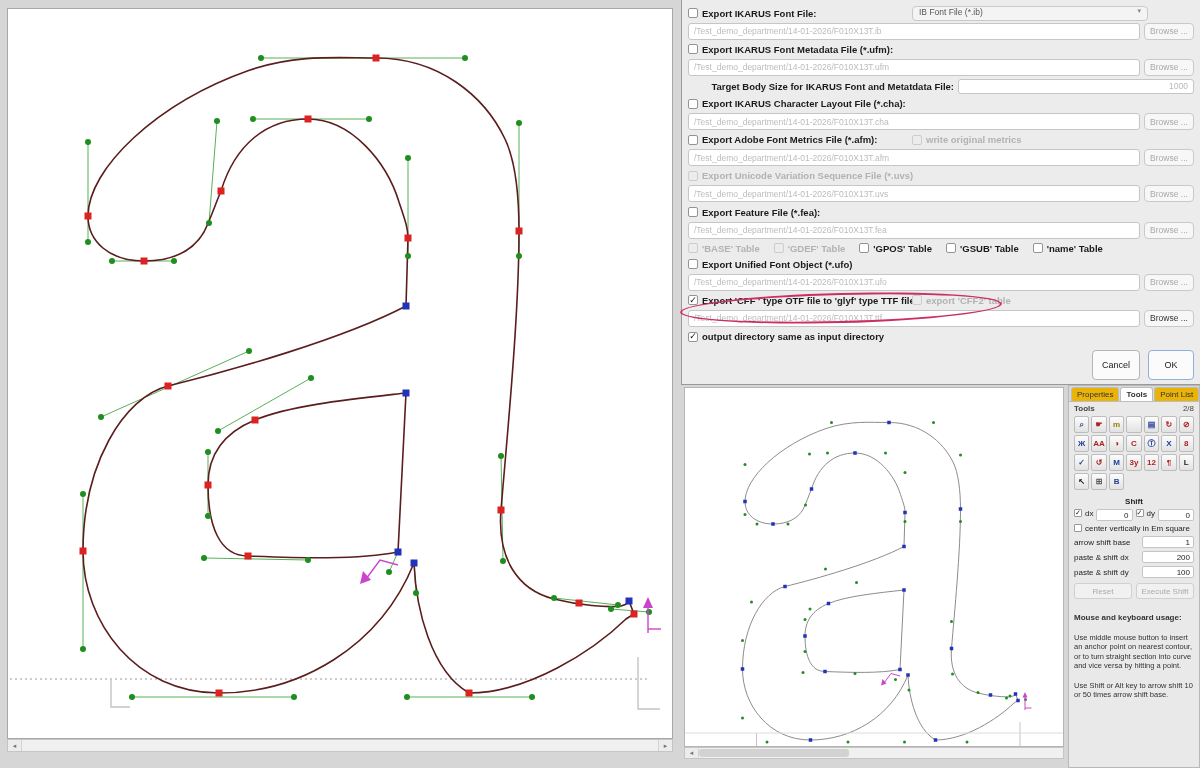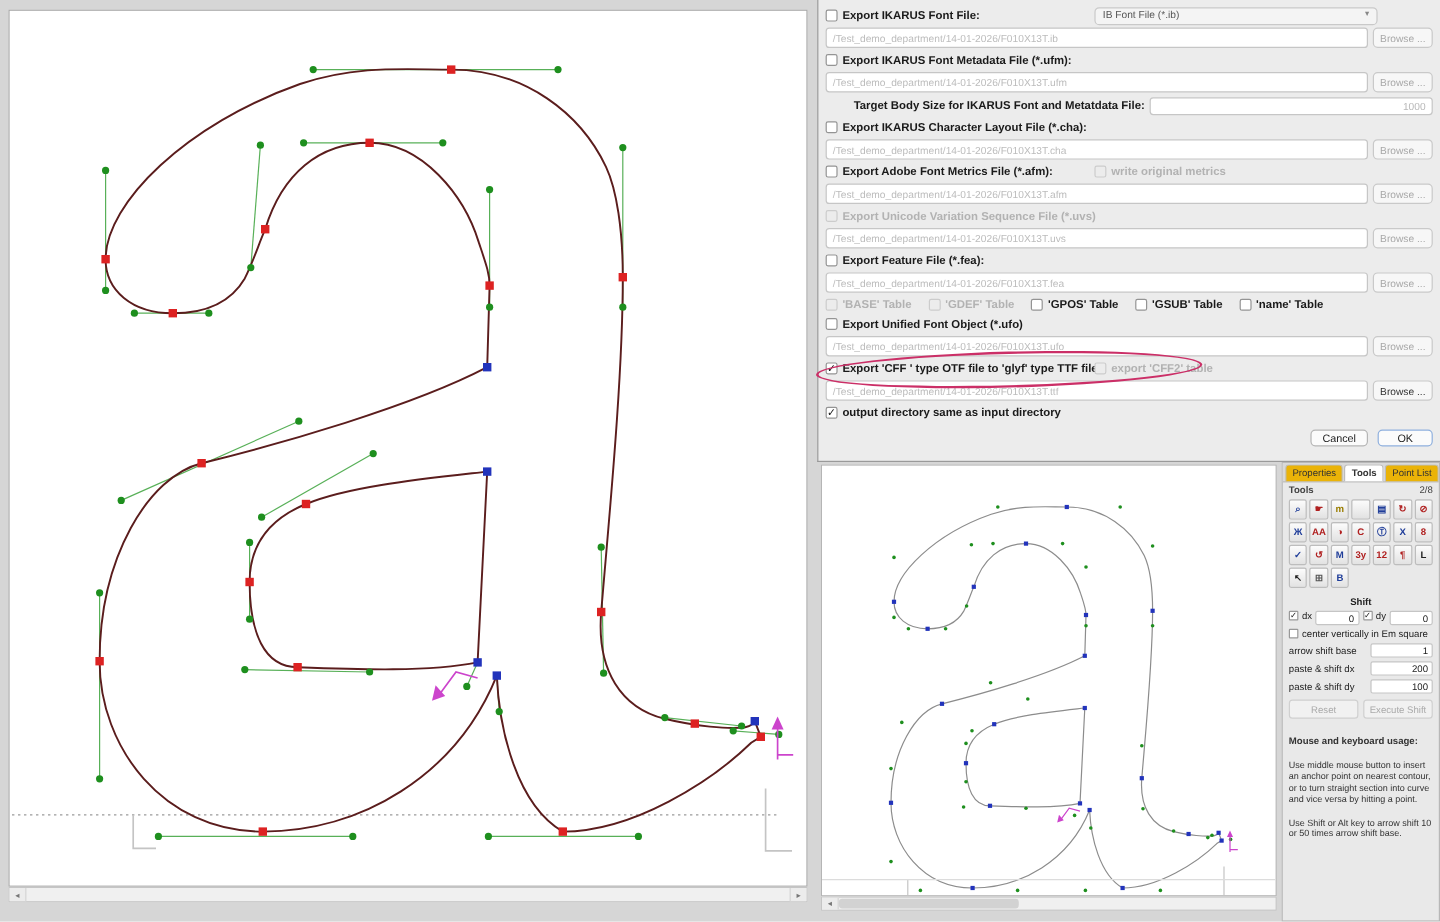--- a/index.html
+++ b/index.html
@@ -24,21 +24,21 @@
   .pos2{position:absolute;left:224px;display:flex;align-items:center;gap:4px}
   .fld{flex:1;height:15px;background:#fff;border:1px solid #c6c6c6;border-radius:3px;font-size:8.5px;color:#bcbcbc;display:flex;align-items:center;padding:0 5px;overflow:hidden;white-space:nowrap}
   .browse{width:48px;height:15px;background:#f7f7f7;border:1px solid #c9c9c9;border-radius:4px;font-size:8.5px;color:#333;display:flex;align-items:center;justify-content:center;flex:none}
   .browse.dis{color:#a8a8a8}
   .dd{width:236px;height:15px;background:#f4f4f4;border:1px solid #c9c9c9;border-radius:4px;font-size:8.5px;color:#555;display:flex;align-items:flex-start;padding:0 6px;box-sizing:border-box;justify-content:space-between}
   .dd .caret{font-size:7px;color:#888}
   .tgt-in{width:236px;height:15px;background:#fff;border:1px solid #c6c6c6;border-radius:3px;font-size:8.5px;color:#b8b8b8;display:flex;align-items:center;justify-content:flex-end;padding:0 5px;box-sizing:border-box}
   .tbl-row{display:flex;gap:14px;align-items:center}
   .tbl-item{display:flex;gap:4px;align-items:flex-start}
   .btn-row{display:flex;justify-content:flex-end;gap:8px;margin-top:4px}
-  .dlg-btn{min-width:46px;height:14px;border:1px solid #b5b5b5;border-radius:4px;background:#fbfbfb;font-size:9px;color:#222;display:flex;align-items:center;justify-content:center;padding:0 9px;box-sizing:border-box}
+  .dlg-btn{min-width:46px;height:30px;border:1px solid #b5b5b5;border-radius:4px;background:#fbfbfb;font-size:9px;color:#222;display:flex;align-items:center;justify-content:center;padding:0 9px;box-sizing:border-box}
   .dlg-btn.ok{border-color:#8fb0de}
   #ellipse{position:absolute;border:2px solid #cb2f67;border-radius:50%;pointer-events:none}
   
   #tools-panel{left:1068px;top:385px;width:132px;height:383px;background:#e9e9e9;border:1px solid #b8b8b8;box-sizing:border-box}
   #tabs{display:flex;gap:1px;padding:1px 2px 0 2px;background:#d9d9d9;border-bottom:1px solid #bdbdbd}
   .tab{font-size:8px;padding:2px 5px;background:#eab308;border:1px solid #bcbcbc;border-bottom:none;border-radius:3px 3px 0 0;color:#333;white-space:nowrap}
   .tab.active{background:#fff;font-weight:bold}
   #tp-head{display:flex;justify-content:space-between;padding:2px 5px 1px 5px;font-size:8px;color:#444}
   #tp-head .t{font-weight:bold}
   #tool-grid{display:grid;grid-template-columns:repeat(7,1fr);gap:2px;padding:2px 5px}

